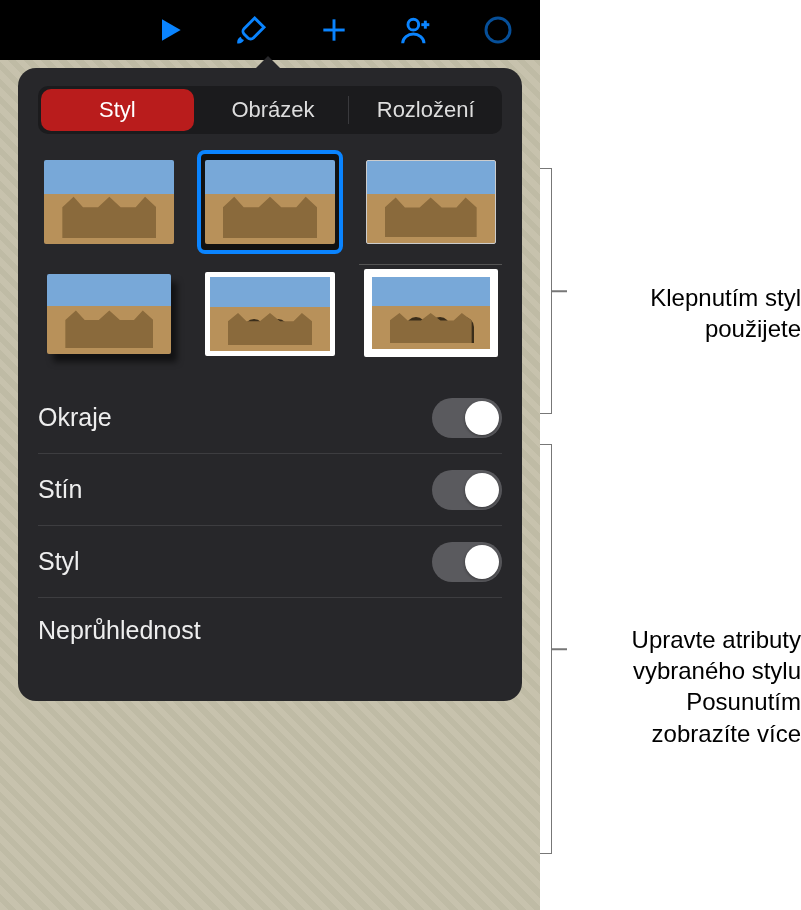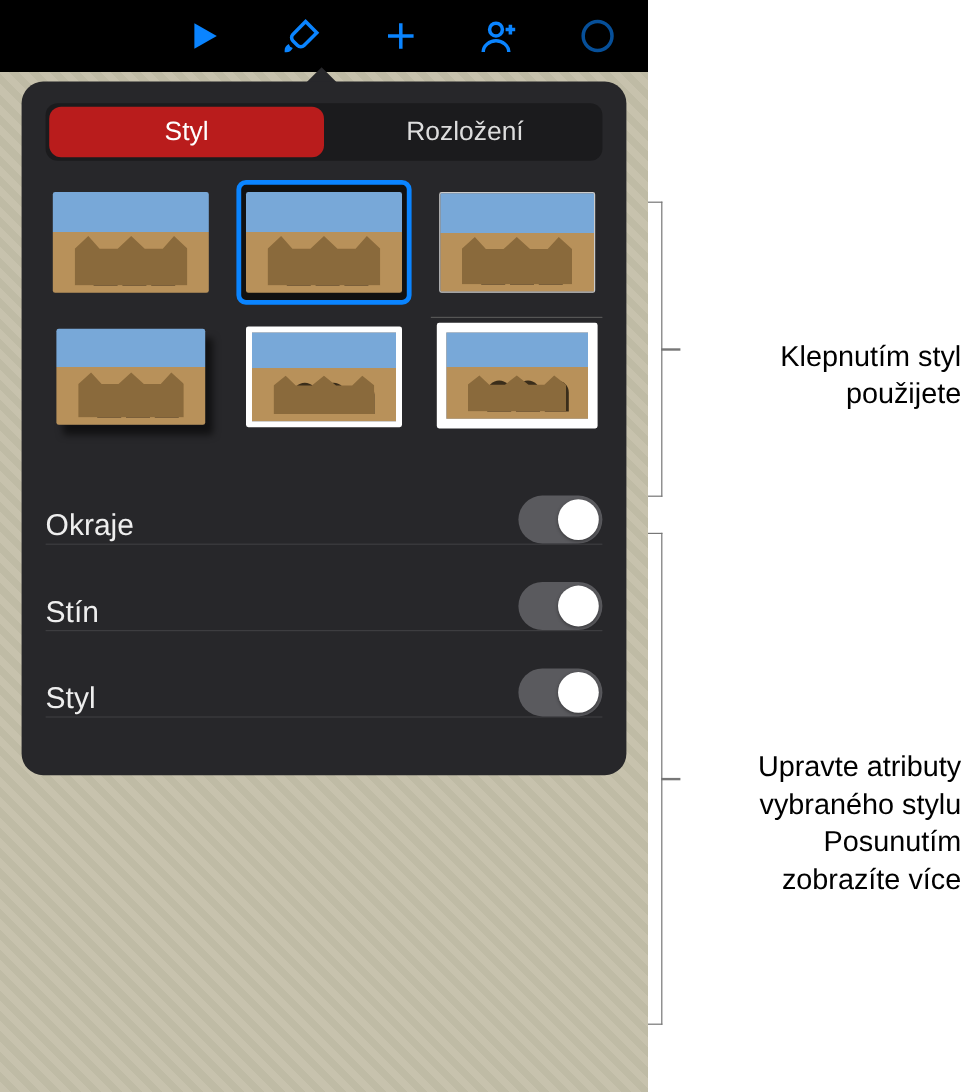--- a/index.html
+++ b/index.html
@@ -121,21 +121,21 @@
     border-radius: 6px;
     background: #111;
   }
   .thumb.f-shadow .img { box-shadow: 6px 8px 6px rgba(0,0,0,0.55); width:124px;height:80px;}
   .thumb.f-border .img { border: 5px solid #fff; }
   .thumb.f-thin .img { border: 1px solid #ccc; }
   .thumb.f-flat6 { align-items:flex-start; padding-top:4px; border-top:1px solid #555;}
   .thumb.f-flat6 .img { border:8px solid #fff; width:134px;height:88px;}
   .row {
     display: flex;
-    align-items: flex-end;
+    align-items: center;
     justify-content: space-between;
     height: 72px;
     border-bottom: 1px solid #3d3d40;
     font-size: 25px;
     color: #eee;
   }
   .row:last-of-type { border-bottom:none; }
   .switch {
     width: 70px; height: 40px;
     background: #5a5a5e;
@@ -235,20 +235,23 @@
 
 <div class="arrow-tip"></div>
 
 <div class="popover">
 
   <div class="seg">
     <div class="seg-item active">
         <span>Styl</span>
       </div>
     <div class="seg-item">
+        <span>Obrázek</span>
+      </div>
+    <div class="seg-item">
         <span>Rozložení</span>
       </div>
   </div>
 
   <div class="thumbs">
     <div class="thumb">
         <div class="img">
           <span class="arch a1"></span>
           <span class="arch a2"></span>
           <span class="arch a3"></span>
@@ -298,20 +301,21 @@
   <div class="row">
     <span>Stín</span>
     <div class="switch"></div>
   </div>
   <div class="row">
     <span>Styl</span>
     <div class="switch"></div>
   </div>
 
   <div class="opacity-block">
+    <div class="opacity-label">Neprůhlednost</div>
   </div>
 
 </div>
 
 <div class="bracket b1">
     <div class="lead"></div>
   </div>
 <div class="bracket b2">
     <div class="lead"></div>
   </div>

